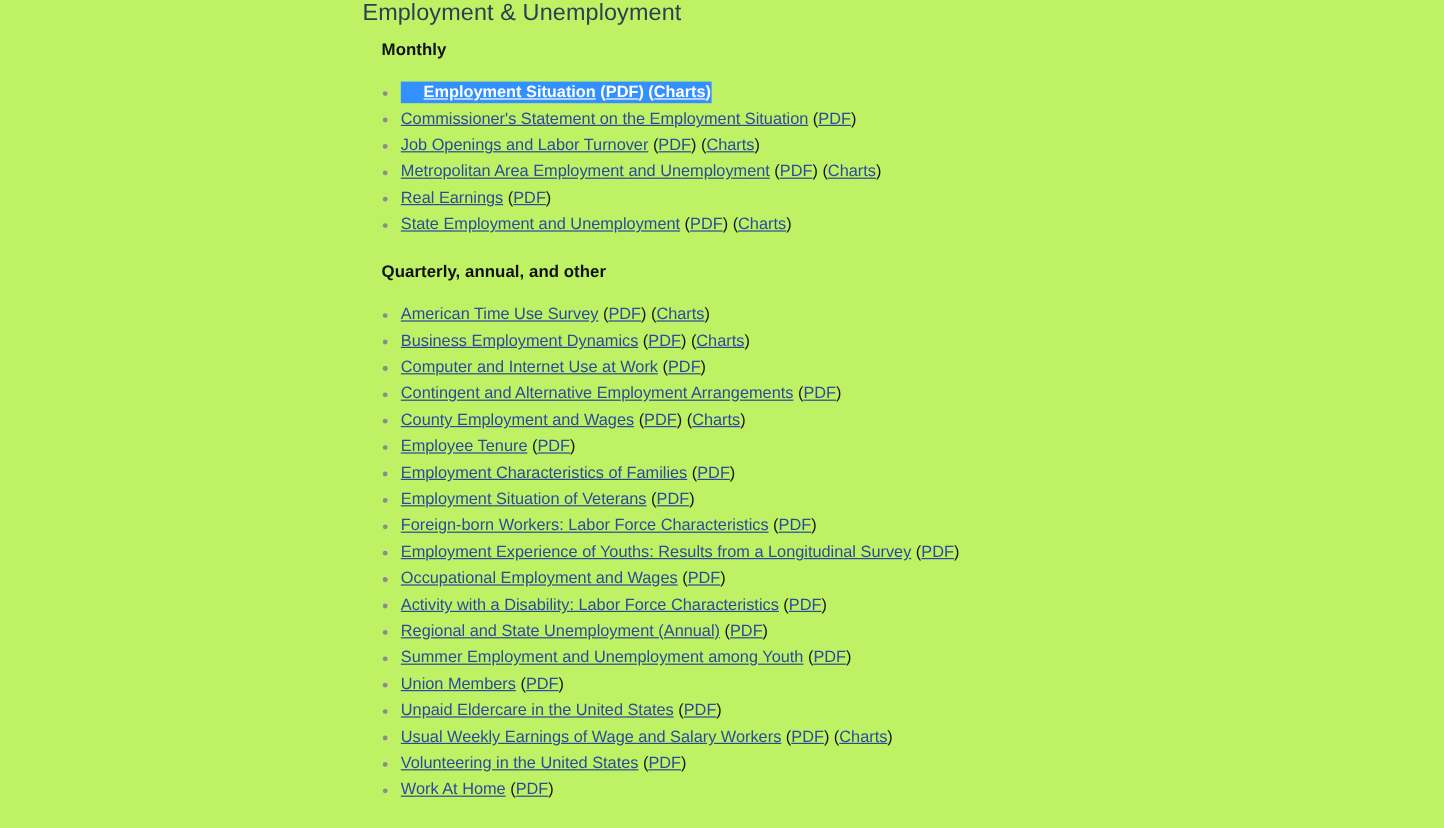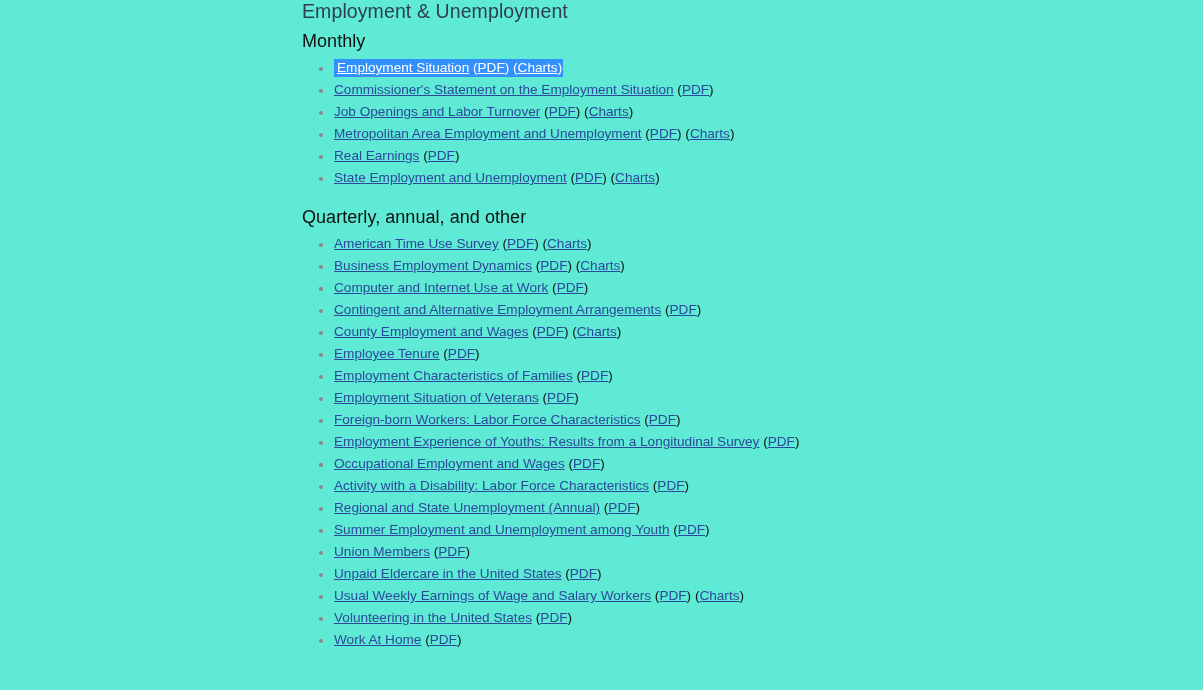--- a/index.html
+++ b/index.html
@@ -13,21 +13,21 @@
     height: 690px;
     overflow: hidden;
     font-family: "Liberation Sans", sans-serif;
     -webkit-font-smoothing: antialiased;
   }
 
   #page {
     position: relative;
     width: 1203px;
     height: 690px;
-    background: #5eead4;
+    background: #bef264;
   }
 
   #content {
     position: absolute;
     left: 302px;
     top: 0px;
     right: 0;
   }
 
   
@@ -36,25 +36,25 @@
     font-weight: 400;
     color: #2f3d53;
     line-height: 22px;
     margin: 0;
     padding: 0 0 0 0;
     letter-spacing: 0.1px;
   }
 
   
   .section-heading {
-    font-size: 18px;
-    font-weight: normal;
+    font-size: 14px;
+    font-weight: bold;
     color: #111111;
     line-height: 18px;
-    margin: 0;
+    margin: 16px;
     padding: 0;
     letter-spacing: 0.05px;
   }
 
   .heading-monthly   { margin-top: 10px; }
   .heading-quarterly { margin-top: 19px; }
 
   
   ul.doc-list {
     list-style: none;
@@ -96,22 +96,23 @@
     cursor: pointer;
   }
 
   .paren {
     color: #131313;
   }
 
   
   li.selected .row-text {
     background: #3390ff;
-    padding: 1px 1px 2px 3px;
+    padding: 1px 1px 2px 19px;
     box-decoration-break: clone;
+    font-weight: bold;
     -webkit-box-decoration-break: clone;
   }
   li.selected .row-text a.doc-link,
   li.selected .row-text a.sub-link {
     color: #ffffff;
     text-decoration: underline;
   }
   li.selected .row-text .paren {
     color: #ffffff;
   }

